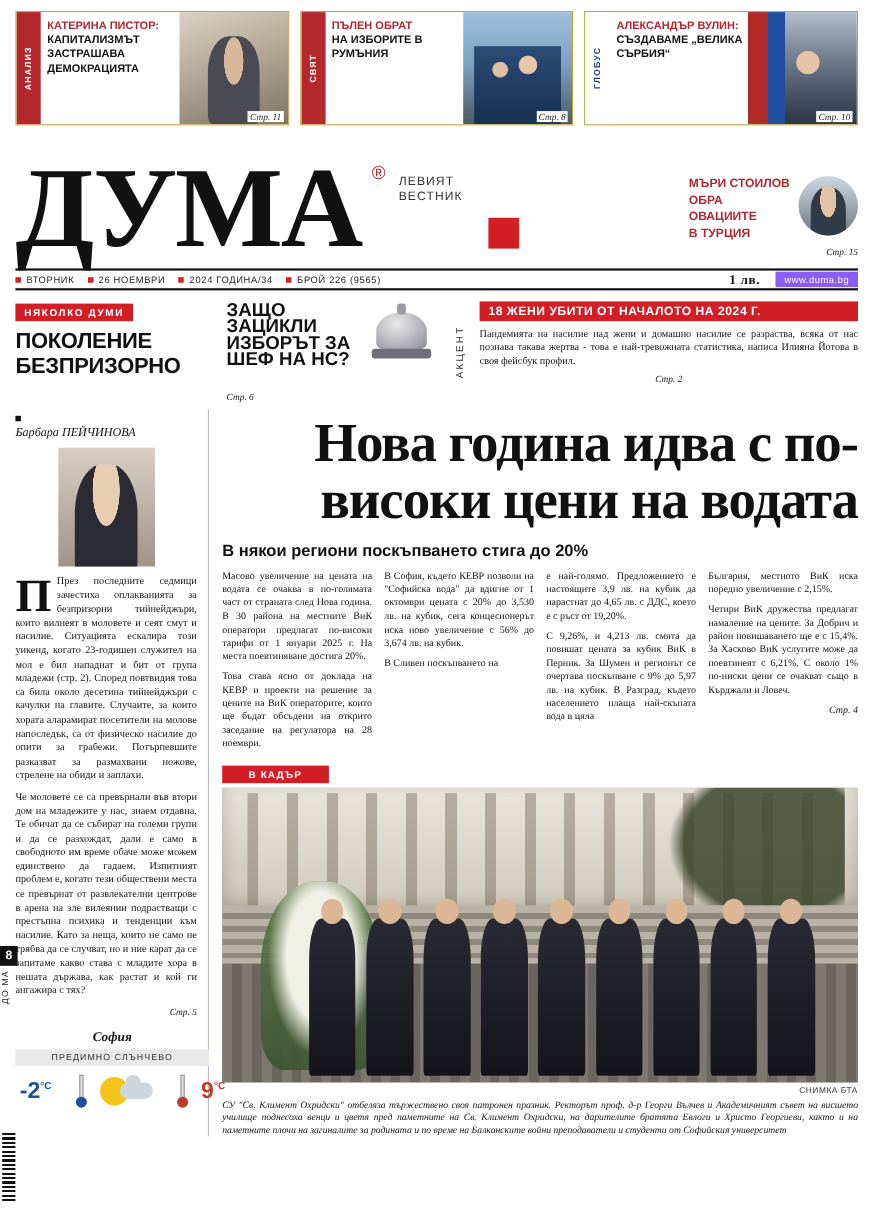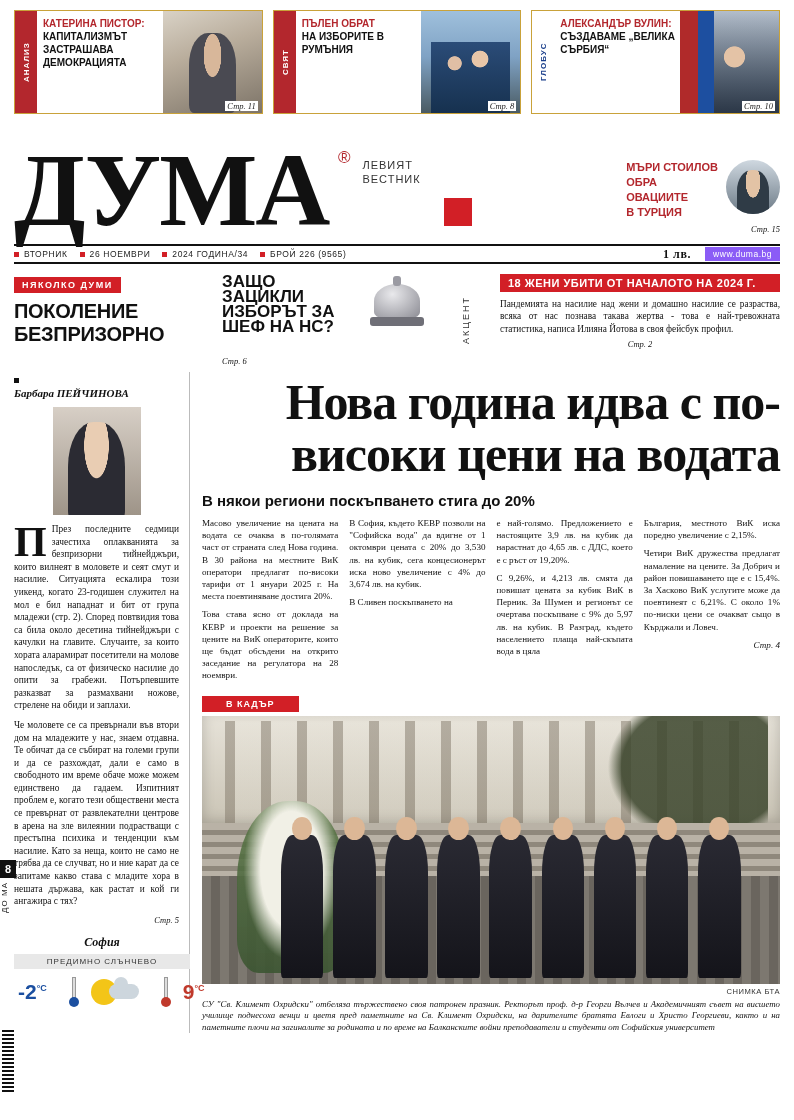--- a/index.html
+++ b/index.html
@@ -72,21 +72,21 @@
   
   .infobar { display:flex; align-items:center; gap:0; border-top:2px solid #111; border-bottom:2px solid #111;
     margin-top:6px; height:20px; font-family:"Liberation Sans", sans-serif; font-size:8.5px; letter-spacing:.6px;}
   .infobar .it { display:flex; align-items:center; gap:5px; padding:0 12px 0 0; color:#222; text-transform:uppercase;}
   .infobar .sq { width:5px; height:5px; background:#d21f26; display:inline-block; }
   .price { margin-left:auto; margin-right:14px; font-family:"Liberation Serif", serif; font-size:12px; font-weight:bold;}
   .site { background:#8b5cf6; color:#fff; font-family:"Liberation Sans",sans-serif; font-size:8.5px;
     padding:2px 8px; letter-spacing:.5px; }
 
   
-  .row2 { display:flex; margin-top:10px; gap:26px; height:92px; }
+  .row2 { display:flex; margin-top:10px; gap:10px; height:92px; }
   .col-left2 { width:176px; }
   .nkd { background:#d21f26; color:#fff; font-family:"Liberation Sans",sans-serif; font-weight:bold;
      font-size:9px; letter-spacing:1.5px; padding:3px 8px; display:inline-block;}
   .headline-left { font-family:"Liberation Sans",sans-serif; font-weight:bold; font-size:20px;
      line-height:23px; margin-top:7px; letter-spacing:-.3px;}
   .why { width:120px; border-left:0; padding-left:6px; }
   .why-t { font-family:"Liberation Sans",sans-serif; font-weight:bold; font-size:17px; line-height:15px; color:#111;}
   .why-pg { font-size:8.5px; font-style:italic; margin-top:22px;}
   .accent-vert { writing-mode:vertical-rl; transform:rotate(180deg);
      font-family:"Liberation Sans",sans-serif; font-size:9px; letter-spacing:2px; color:#333; }
@@ -98,21 +98,21 @@
 
   
   .maintitle { font-family:"Liberation Serif", serif; font-weight:bold; font-size:50px; line-height:52px;
      text-align:right; margin-top:4px; letter-spacing:-1px;}
   .subtitle { font-family:"Liberation Sans",sans-serif; font-weight:bold; font-size:15px; margin-top:12px; }
 
   
   .content { display:flex; gap:12px; margin-top:6px; }
   .colL { width:176px; border-right:1px solid #bbb; padding-right:10px;}
   .colR { flex:1; }
-  .byline { font-family:"Liberation Serif",serif; font-style:italic; font-size:11px; margin-top:4px;font-weight:bold;}
+  .byline { font-family:"Liberation Serif",serif; font-style:italic; font-size:11px; margin-top:4px;}
   .dot { width:5px; height:5px; background:#111; margin:6px 0 4px 0;}
   .author-photo { width:88px; height:108px; margin:8px auto 8px auto; position:relative; overflow:hidden;
      background:linear-gradient(180deg,#d7cfc6,#9e9488); }
   .author-photo:after{ content:""; position:absolute; left:18%; top:14%; width:64%; height:92%;
      background: radial-gradient(ellipse at 50% 24%, #e9cdb3 0 30%, #2b2b33 31% 100%); border-radius:45% 45% 10% 10%;}
   .ltext { font-size:9.4px; line-height:12.6px; text-align:justify; hyphens:auto;}
   .ltext p { margin:0 0 7px 0; }
   .dropcap { float:left; font-size:42px; line-height:34px; font-weight:bold; padding:2px 5px 0 0;
      font-family:"Liberation Serif",serif;}
   .l-pg { text-align:right; font-size:8.5px; font-style:italic; }
@@ -334,21 +334,21 @@
     <div class="colR">
       <div class="maintitle">Нова година идва с по-високи цени на водата</div>
       <div class="subtitle">В някои региони поскъпването стига до 20%</div>
 
       <div class="cols3" style="margin-top:8px;">
         <div class="c">
           <p>Масово увеличение на цената на водата се очаква в по-голямата част от страната след Нова година. В 30 района на местните ВиК оператори предлагат по-високи тарифи от 1 януари 2025 г. На места поевтиняване достига 20%.</p>
           <p>Това става ясно от доклада на КЕВР и проекти на решение за цените на ВиК операторите, които ще бъдат обсъдени на открито заседание на регулатора на 28 ноември.</p>
         </div>
         <div class="c">
-          <p>В София, където КЕВР позволи на "Софийска вода" да вдигне от 1 октомври цената с 20% до 3,530 лв. на кубик, сега концесионерът иска ново увеличение с 4% до 3,674 лв. на кубик.</p>
+          <p>В София, където КЕВР позволи на "Софийска вода" да вдигне от 1 октомври цената с 20% до 3,530 лв. на кубик, сега концесионерът иска ново увеличение с 56% до 3,674 лв. на кубик.</p>
           <p>В Сливен поскъпването на</p>
         </div>
         <div class="c">
           <p>е най-голямо. Предложението е настоящите 3,9 лв. на кубик да нарастнат до 4,65 лв. с ДДС, което е с ръст от 19,20%.</p>
           <p>С 9,26%, и 4,213 лв. смята да повишат цената за кубик ВиК в Перник. За Шумен и регионът се очертава поскъпване с 9% до 5,97 лв. на кубик. В Разград, където населението плаща най-скъпата вода в цяла</p>
         </div>
         <div class="c">
           <p>България, местното ВиК иска поредно увеличение с 2,15%.</p>
           <p>Четири ВиК дружества предлагат намаление на цените. За Добрич и район повишаването ще е с 15,4%. За Хасково ВиК услугите може да поевтинеят с 6,21%. С около 1% по-ниски цени се очакват сьщо в Кърджали и Ловеч.</p>
           <p style="text-align:right;font-style:italic">Стр. 4</p>

